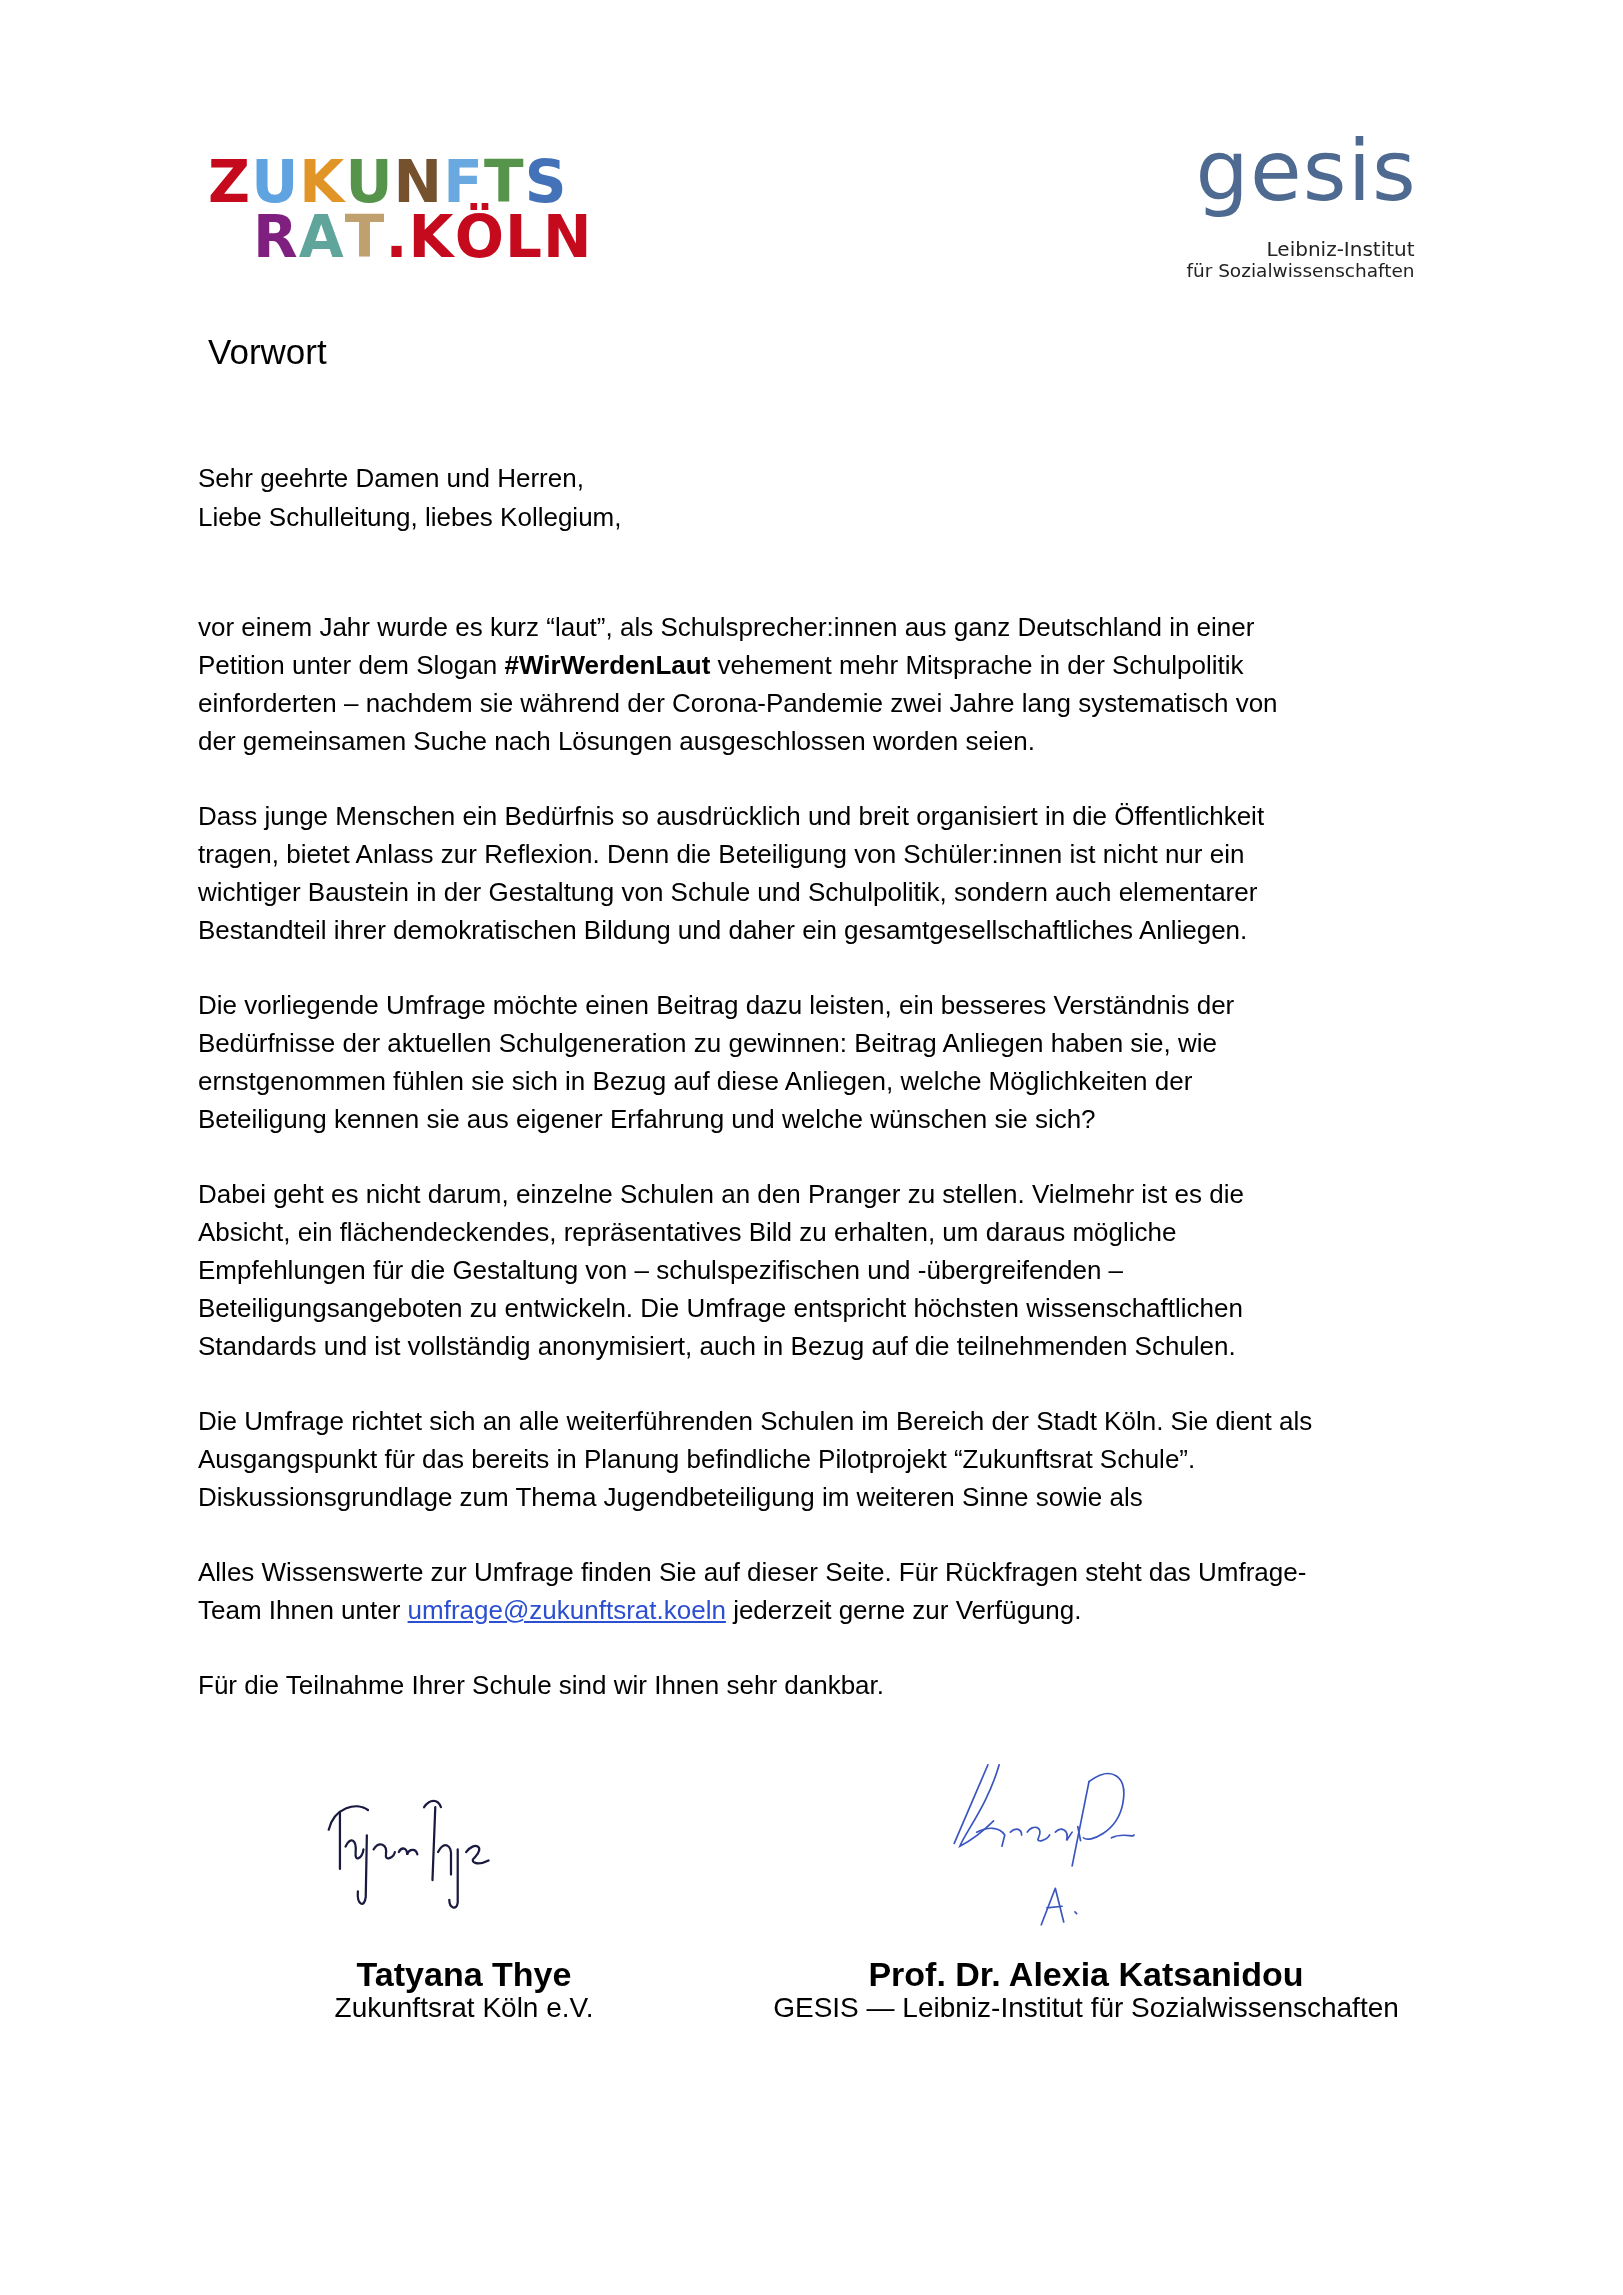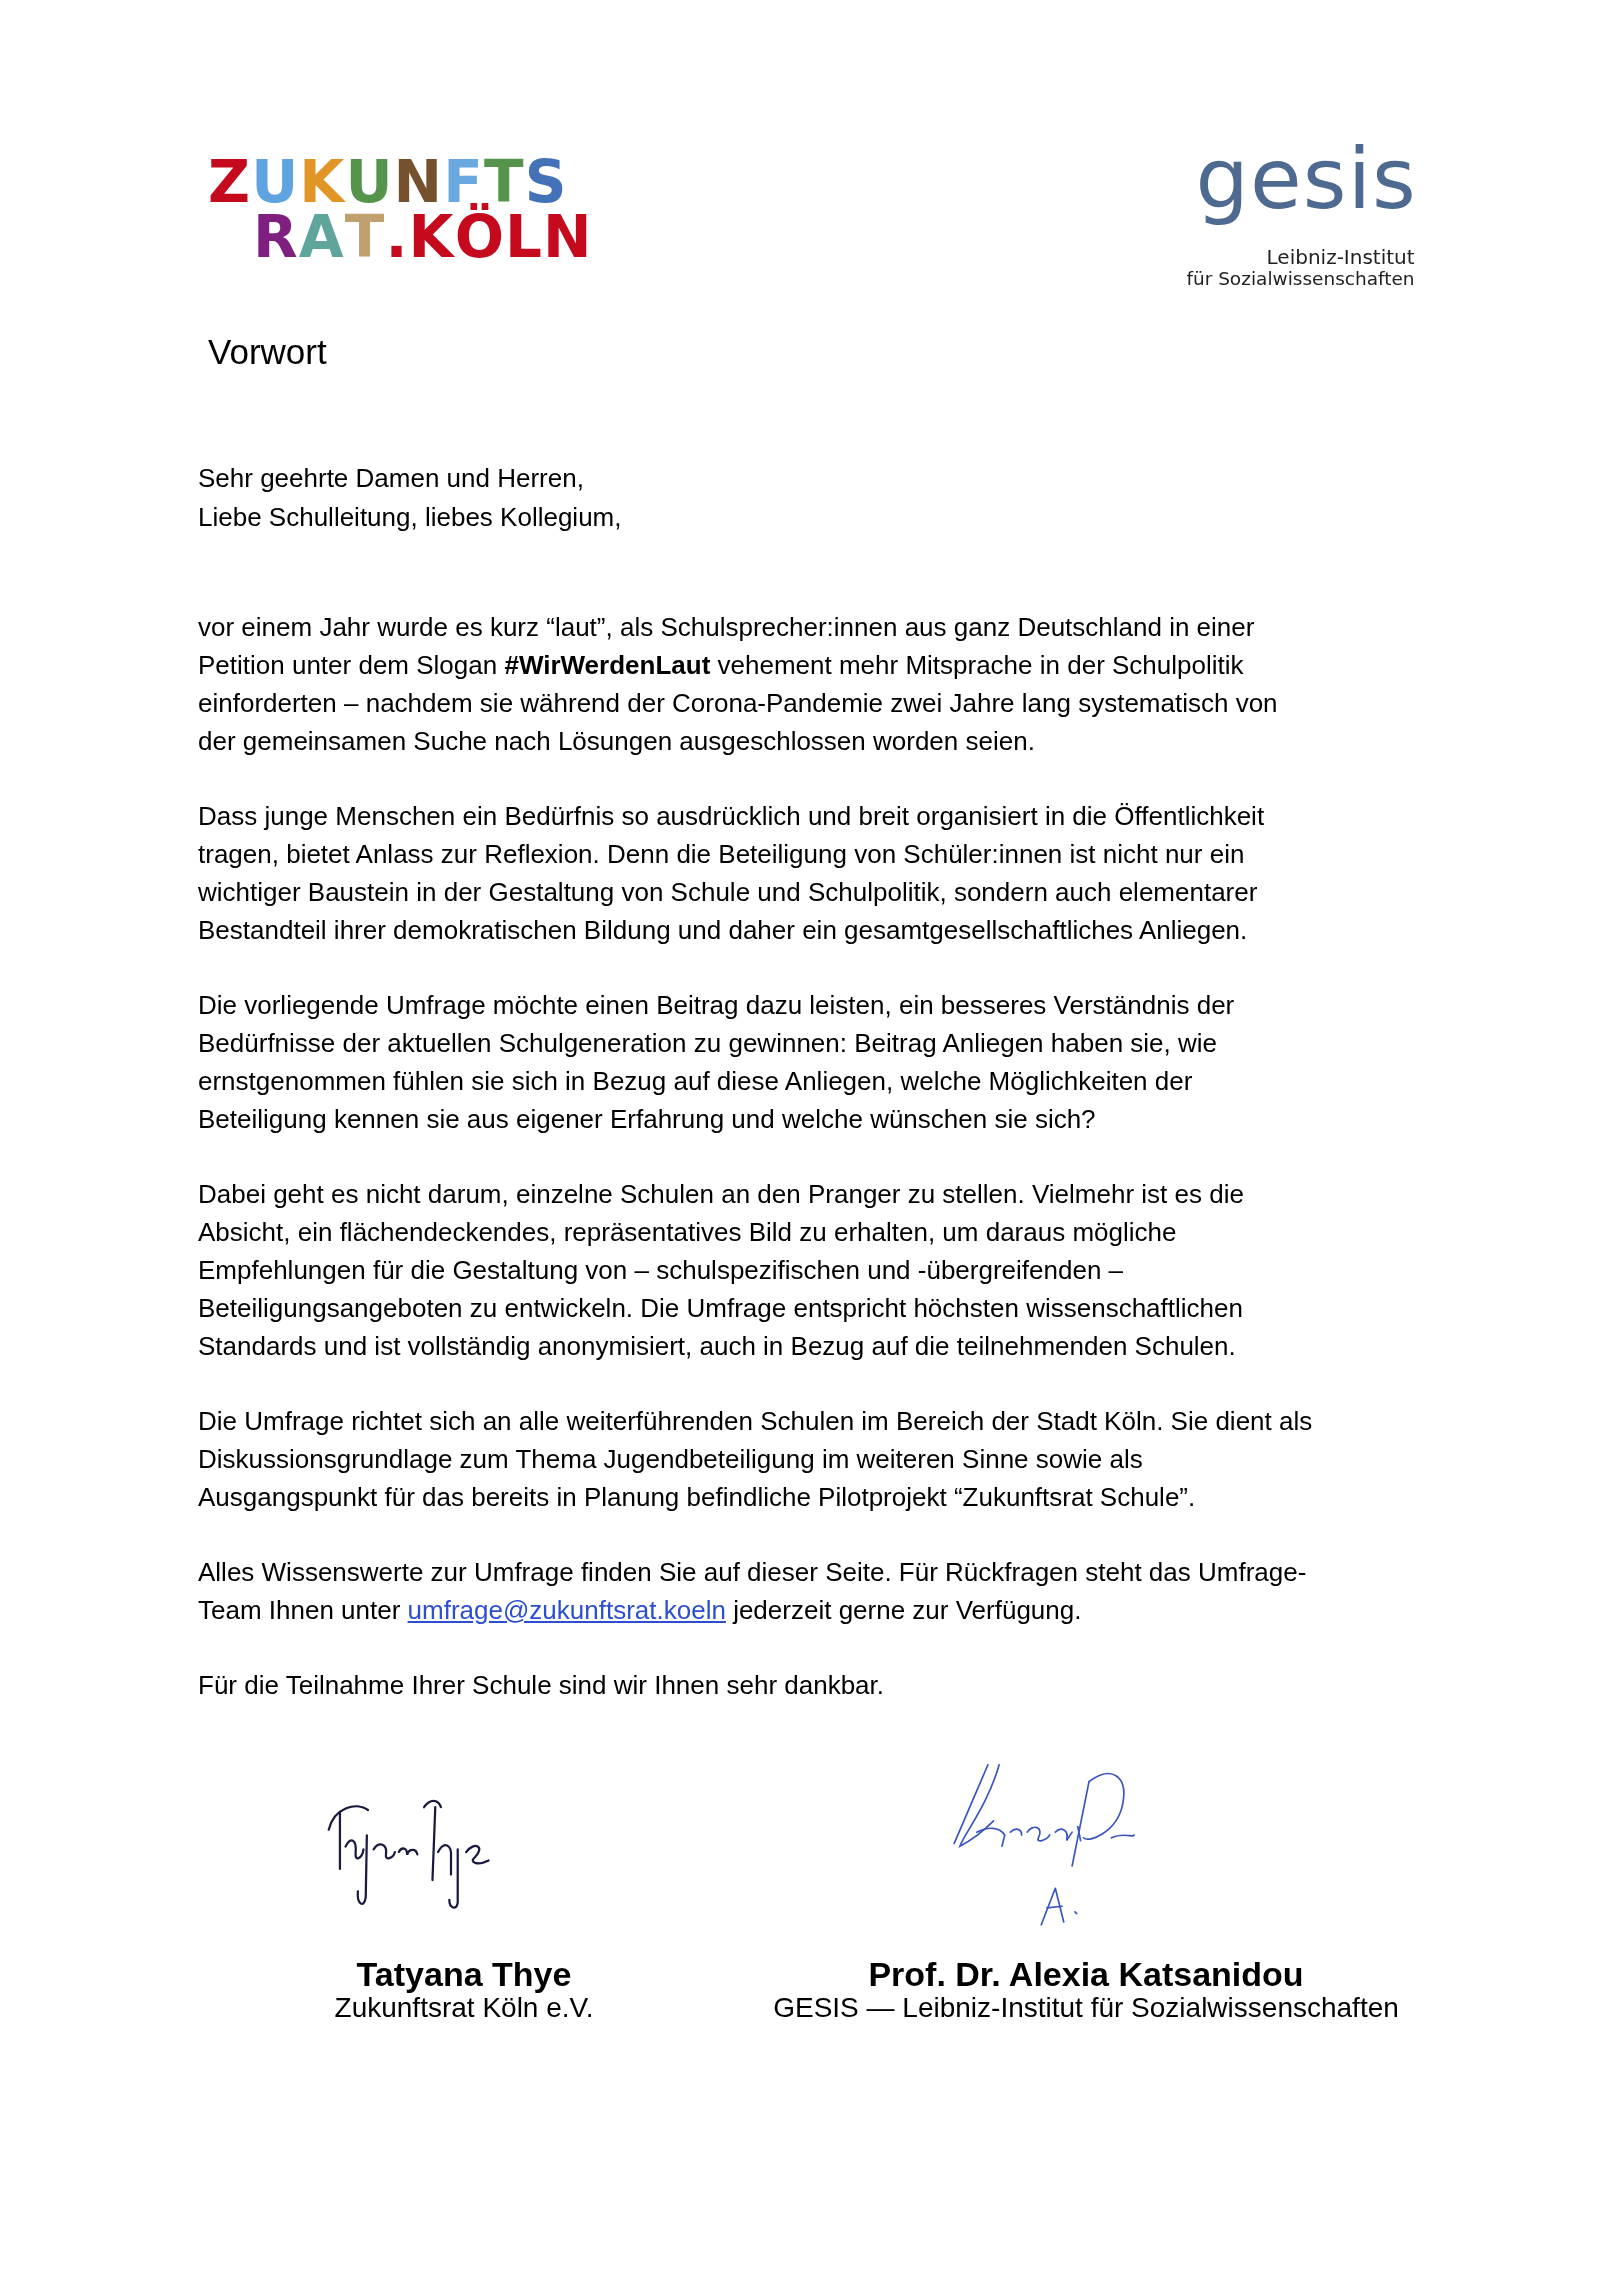--- a/index.html
+++ b/index.html
@@ -8,21 +8,21 @@
 
   
   .zk-logo { position: absolute; left: 208px; top: 153px; width: 337px; height: 107px; }
   .zk-row { position: absolute; display: flex; font-family: "DejaVu Sans", sans-serif;
             font-weight: bold; font-size: 58px; line-height: 1; letter-spacing: 1.1px; }
   .zk-row.r1 { left: 0; top: 0; }
   .zk-row.r2 { left: 45px; top: 55px; }
   .zk-row span { display: inline-block; }
 
   
-  .gesis-logo { position: absolute; left: 1190px; top: 148px; width: 247px; height: 140px; }
+  .gesis-logo { position: absolute; left: 1190px; top: 140px; width: 247px; height: 140px; }
   .gesis-word { position: absolute; left: 5.6px; top: -11.2px; font-family: "DejaVu Sans", sans-serif;
                 font-size: 84px; color: #4e6a91; letter-spacing: 1.1px; line-height: 1; }
   .gesis-sub1 { position: absolute; right: 22.4px; top: 97px; font-family: "DejaVu Sans", sans-serif;
                 font-size: 20px; color: #222; white-space: nowrap; }
   .gesis-sub2 { position: absolute; right: 22.4px; top: 120px; font-family: "DejaVu Sans", sans-serif;
                 font-size: 18.5px; color: #222; white-space: nowrap; }
 
   .title { position: absolute; left: 208px; top: 332px; font-size: 35px; margin: 0; font-weight: normal; }
 
   .salutation { position: absolute; left: 198px; top: 459px; font-size: 26px; line-height: 39px; }
@@ -100,22 +100,22 @@
   </p>
   <p class="para">
     <span class="line">Dabei geht es nicht darum, einzelne Schulen an den Pranger zu stellen. Vielmehr ist es die</span>
     <span class="line">Absicht, ein flächendeckendes, repräsentatives Bild zu erhalten, um daraus mögliche</span>
     <span class="line">Empfehlungen für die Gestaltung von – schulspezifischen und -übergreifenden –</span>
     <span class="line">Beteiligungsangeboten zu entwickeln. Die Umfrage entspricht höchsten wissenschaftlichen</span>
     <span class="line">Standards und ist vollständig anonymisiert, auch in Bezug auf die teilnehmenden Schulen.</span>
   </p>
   <p class="para">
     <span class="line">Die Umfrage richtet sich an alle weiterführenden Schulen im Bereich der Stadt Köln. Sie dient als</span>
+    <span class="line">Ausgangspunkt für das bereits in Planung befindliche Pilotprojekt “Zukunftsrat Schule”.</span>
     <span class="line">Diskussionsgrundlage zum Thema Jugendbeteiligung im weiteren Sinne sowie als</span>
-    <span class="line">Ausgangspunkt für das bereits in Planung befindliche Pilotprojekt “Zukunftsrat Schule”.</span>
   </p>
   <p class="para">
     <span class="line">Alles Wissenswerte zur Umfrage finden Sie auf dieser Seite. Für Rückfragen steht das Umfrage-</span>
     <span class="line"><span>Team Ihnen unter </span><a class="link" href="mailto:umfrage@zukunftsrat.koeln">umfrage@zukunftsrat.koeln</a><span> jederzeit gerne zur Verfügung.</span></span>
   </p>
   <p class="para">
     <span class="line">Für die Teilnahme Ihrer Schule sind wir Ihnen sehr dankbar.</span>
   </p>
 </div>
 

